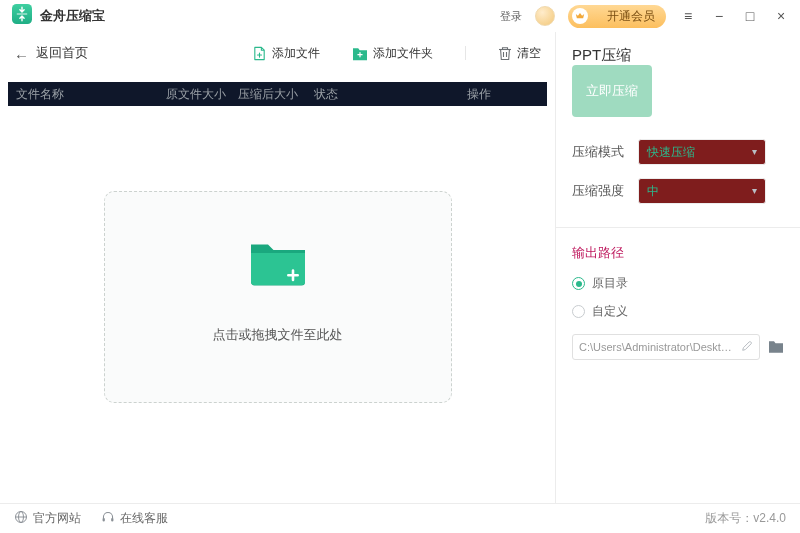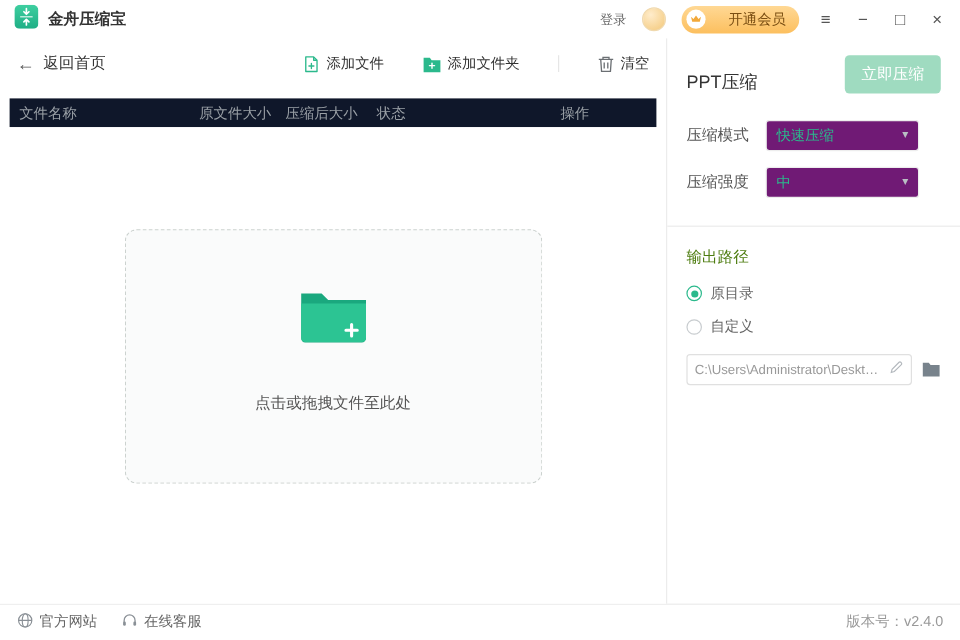--- a/index.html
+++ b/index.html
@@ -90,41 +90,41 @@
     border: 1px dashed #ccd2cf; border-radius: 10px;
     background: #fafbfb;
     display: flex; flex-direction: column; align-items: center; justify-content: center;
     cursor: pointer;
   }
   .dz-icon { margin-bottom: 36px; }
   .dz-title { font-size: 13px; color: #555; margin-bottom: 9px; }
   .dz-sub { font-size: 12px; color: #9aa39e; }
 
   
-  .panel-head { display: flex; align-items: flex-end; justify-content: space-between; margin-bottom: 22px; }
+  .panel-head { display: flex; align-items: flex-start; justify-content: space-between; margin-bottom: 22px; flex-direction: column; }
   .panel-title { font-size: 15px; color: #333; }
   .compress-btn {
     background: #9fdbc0; color: #fff; border: none; border-radius: 4px;
-    font-size: 13px; padding: 7px 14px; cursor: pointer;
+    font-size: 13px; padding: 17px 14px; cursor: pointer;
     font-family: inherit;
   }
   .form-row { display: flex; align-items: center; margin-bottom: 13px; }
   .form-label { font-size: 13px; color: #555; width: 66px; flex: 0 0 66px; }
   .select {
     width: 128px; height: 26px;
-    background: #701a75; border: 1px solid #ededed; border-radius: 3px;
+    background: #7f1d1d; border: 1px solid #ededed; border-radius: 3px;
     display: flex; align-items: center; justify-content: space-between;
     padding: 0 8px; cursor: pointer;
   }
   .sel-val { font-size: 12px; color: #2bb98c; }
   .chev { color: #b9bec4; font-size: 10px; line-height: 1; }
 
   .divider { border-top: 1px solid #ececec; margin: 10px -16px 16px -16px; }
 
-  .out-label { font-size: 13px; color: #4d7c0f; margin-bottom: 13px; }
+  .out-label { font-size: 13px; color: #be185d; margin-bottom: 13px; }
   .radio-row { display: flex; align-items: center; gap: 7px; margin-bottom: 11px; cursor: pointer; }
   .radio {
     width: 13px; height: 13px; border-radius: 50%;
     border: 1px solid #c8cccf; background: #fff; position: relative; flex: 0 0 13px;
   }
   .radio.sel { border-color: #2bb98c; }
   .radio.sel::after {
     content: ""; position: absolute; left: 2.5px; top: 2.5px; right: 2.5px; bottom: 2.5px;
     background: #2bb98c; border-radius: 50%;
   }

